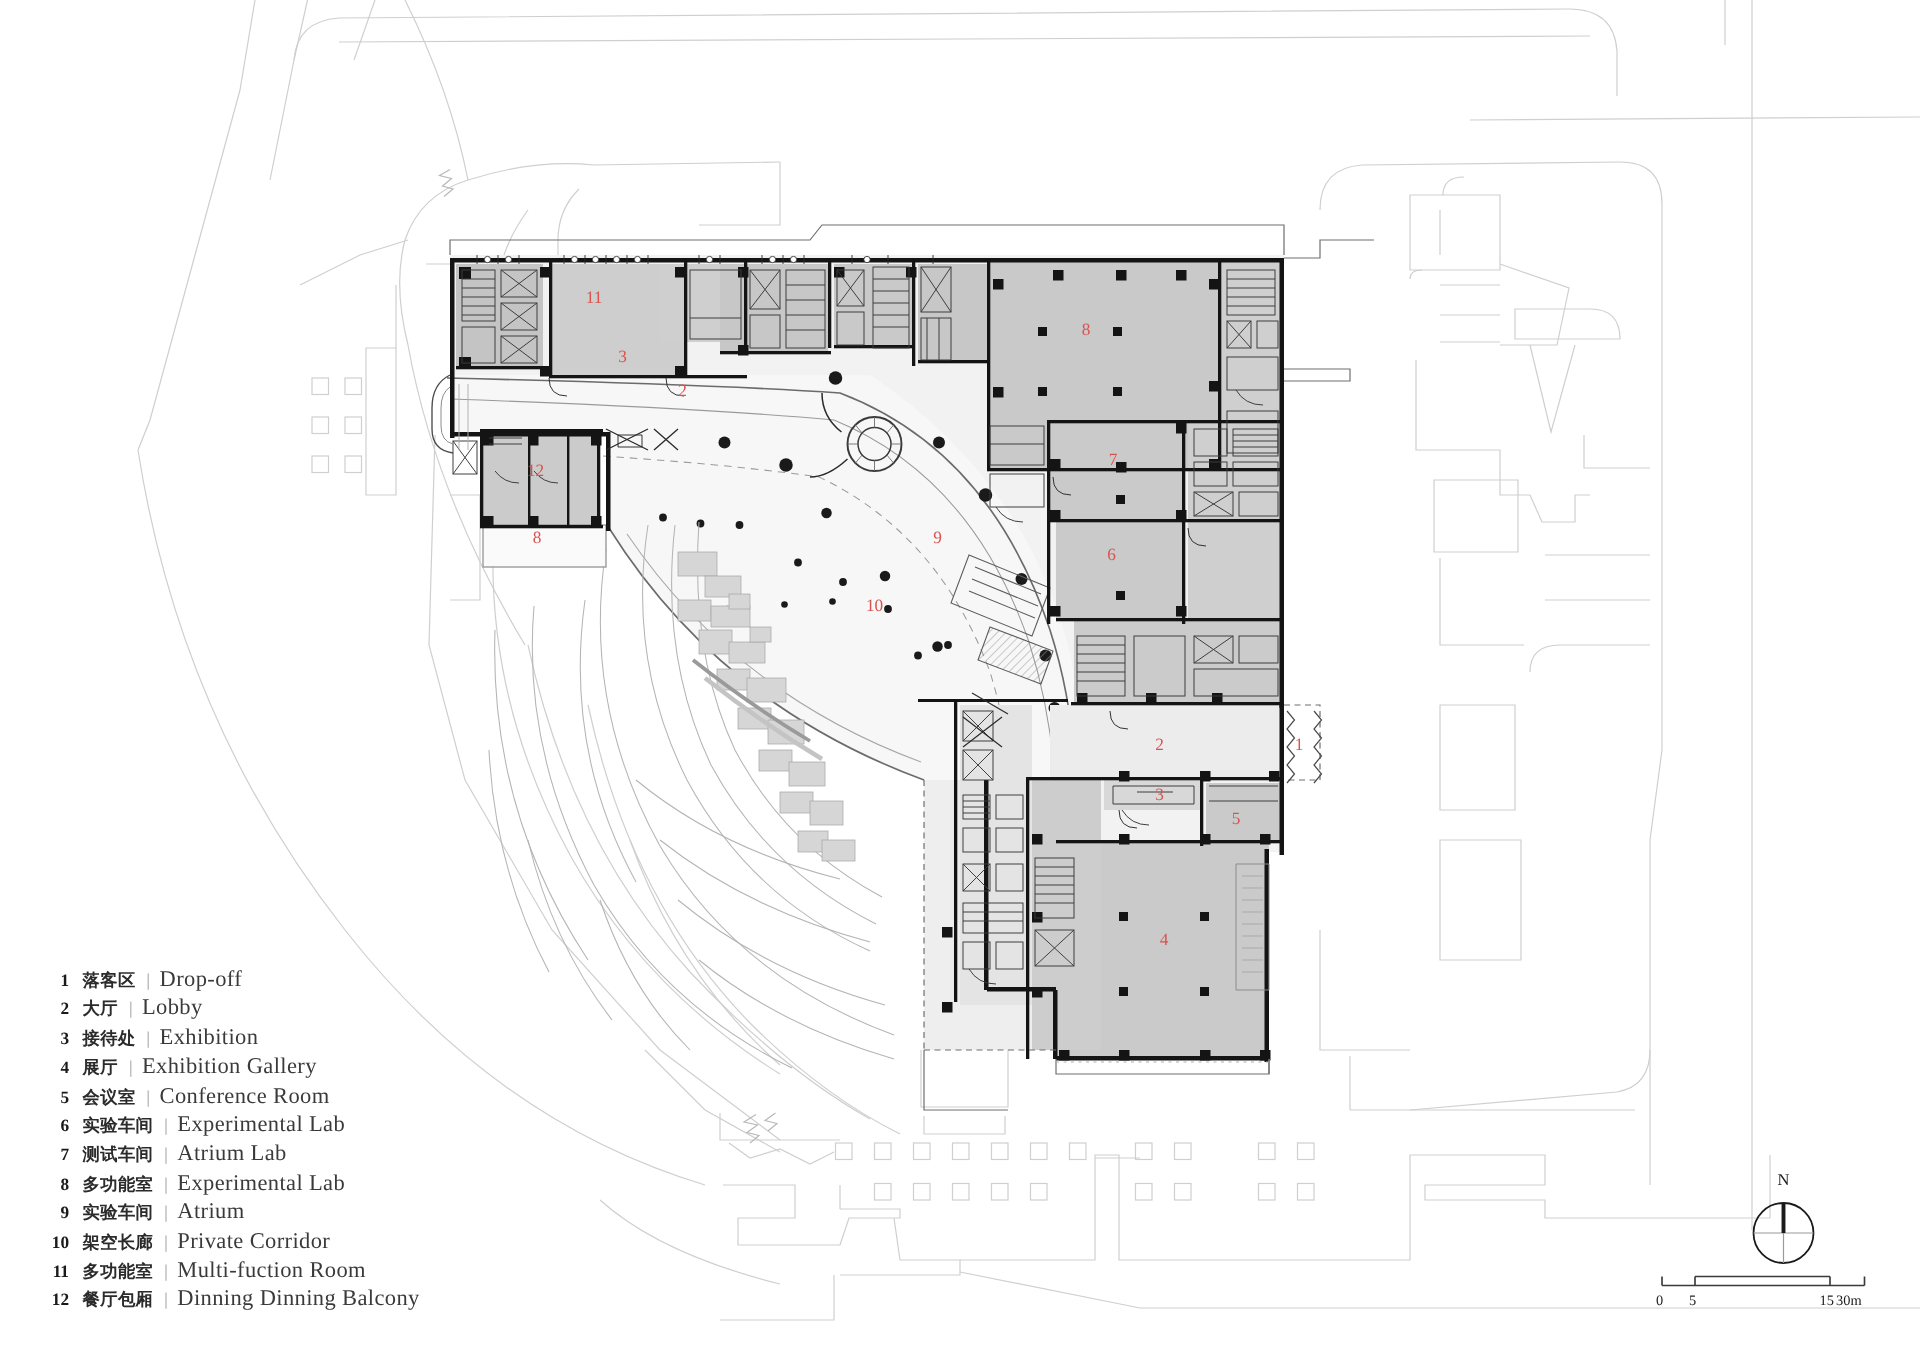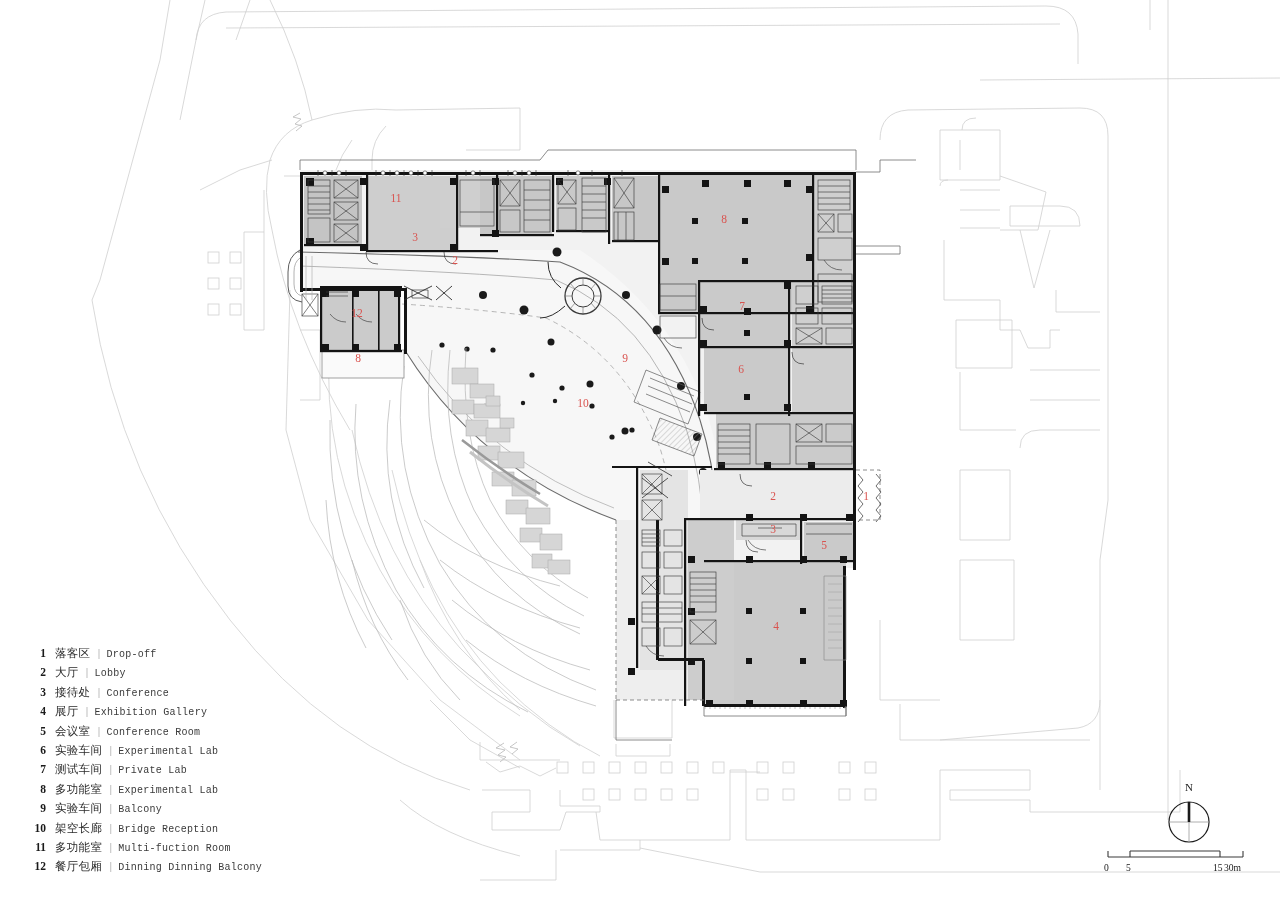--- a/index.html
+++ b/index.html
@@ -21,27 +21,28 @@
     height:19.4px;line-height:19.4px;white-space:nowrap;
   }
   .legend-num{
     width:22px;text-align:right;margin-right:9px;
     font-weight:bold;font-size:11.5px;color:#1a1a1a;
     font-family:"Liberation Serif","DejaVu Serif",serif;
   }
   .legend-cn{
     font-size:11.5px;color:#2b2b2b;letter-spacing:.3px;
     font-family:"DejaVu Sans",sans-serif;
+    font-weight:bold;
   }
   .legend-sep{
     color:#bdbdbd;margin:0 6px 0 7px;font-size:11.5px;
   }
   .legend-en{
-    font-size:10px;color:#3a3a3a;letter-spacing:.25px;
-    font-family:Liberation Mono, monospace;
+    font-size:15px;color:#3a3a3a;letter-spacing:.25px;
+    font-family:Liberation Serif, serif;
   }
 
   
   #north{position:absolute;left:1160px;top:783px;width:58px;height:62px;}
   #north-label{
     position:absolute;left:0;top:-2px;width:58px;text-align:center;
     font-size:11px;color:#1a1a1a;
     font-family:"Liberation Serif","DejaVu Serif",serif;
   }
 
@@ -613,21 +614,21 @@
       <div class="legend-row">
         <span class="legend-num">2</span>
         <span class="legend-cn">大厅</span>
         <span class="legend-sep">|</span>
         <span class="legend-en">Lobby</span>
       </div>
       <div class="legend-row">
         <span class="legend-num">3</span>
         <span class="legend-cn">接待处</span>
         <span class="legend-sep">|</span>
-        <span class="legend-en">Conference</span>
+        <span class="legend-en">Exhibition</span>
       </div>
       <div class="legend-row">
         <span class="legend-num">4</span>
         <span class="legend-cn">展厅</span>
         <span class="legend-sep">|</span>
         <span class="legend-en">Exhibition Gallery</span>
       </div>
       <div class="legend-row">
         <span class="legend-num">5</span>
         <span class="legend-cn">会议室</span>
@@ -637,39 +638,39 @@
       <div class="legend-row">
         <span class="legend-num">6</span>
         <span class="legend-cn">实验车间</span>
         <span class="legend-sep">|</span>
         <span class="legend-en">Experimental Lab</span>
       </div>
       <div class="legend-row">
         <span class="legend-num">7</span>
         <span class="legend-cn">测试车间</span>
         <span class="legend-sep">|</span>
-        <span class="legend-en">Private Lab</span>
+        <span class="legend-en">Atrium Lab</span>
       </div>
       <div class="legend-row">
         <span class="legend-num">8</span>
         <span class="legend-cn">多功能室</span>
         <span class="legend-sep">|</span>
         <span class="legend-en">Experimental Lab</span>
       </div>
       <div class="legend-row">
         <span class="legend-num">9</span>
         <span class="legend-cn">实验车间</span>
         <span class="legend-sep">|</span>
-        <span class="legend-en">Balcony</span>
+        <span class="legend-en">Atrium</span>
       </div>
       <div class="legend-row">
         <span class="legend-num">10</span>
         <span class="legend-cn">架空长廊</span>
         <span class="legend-sep">|</span>
-        <span class="legend-en">Bridge Reception</span>
+        <span class="legend-en">Private Corridor</span>
       </div>
       <div class="legend-row">
         <span class="legend-num">11</span>
         <span class="legend-cn">多功能室</span>
         <span class="legend-sep">|</span>
         <span class="legend-en">Multi-fuction Room</span>
       </div>
       <div class="legend-row">
         <span class="legend-num">12</span>
         <span class="legend-cn">餐厅包厢</span>

